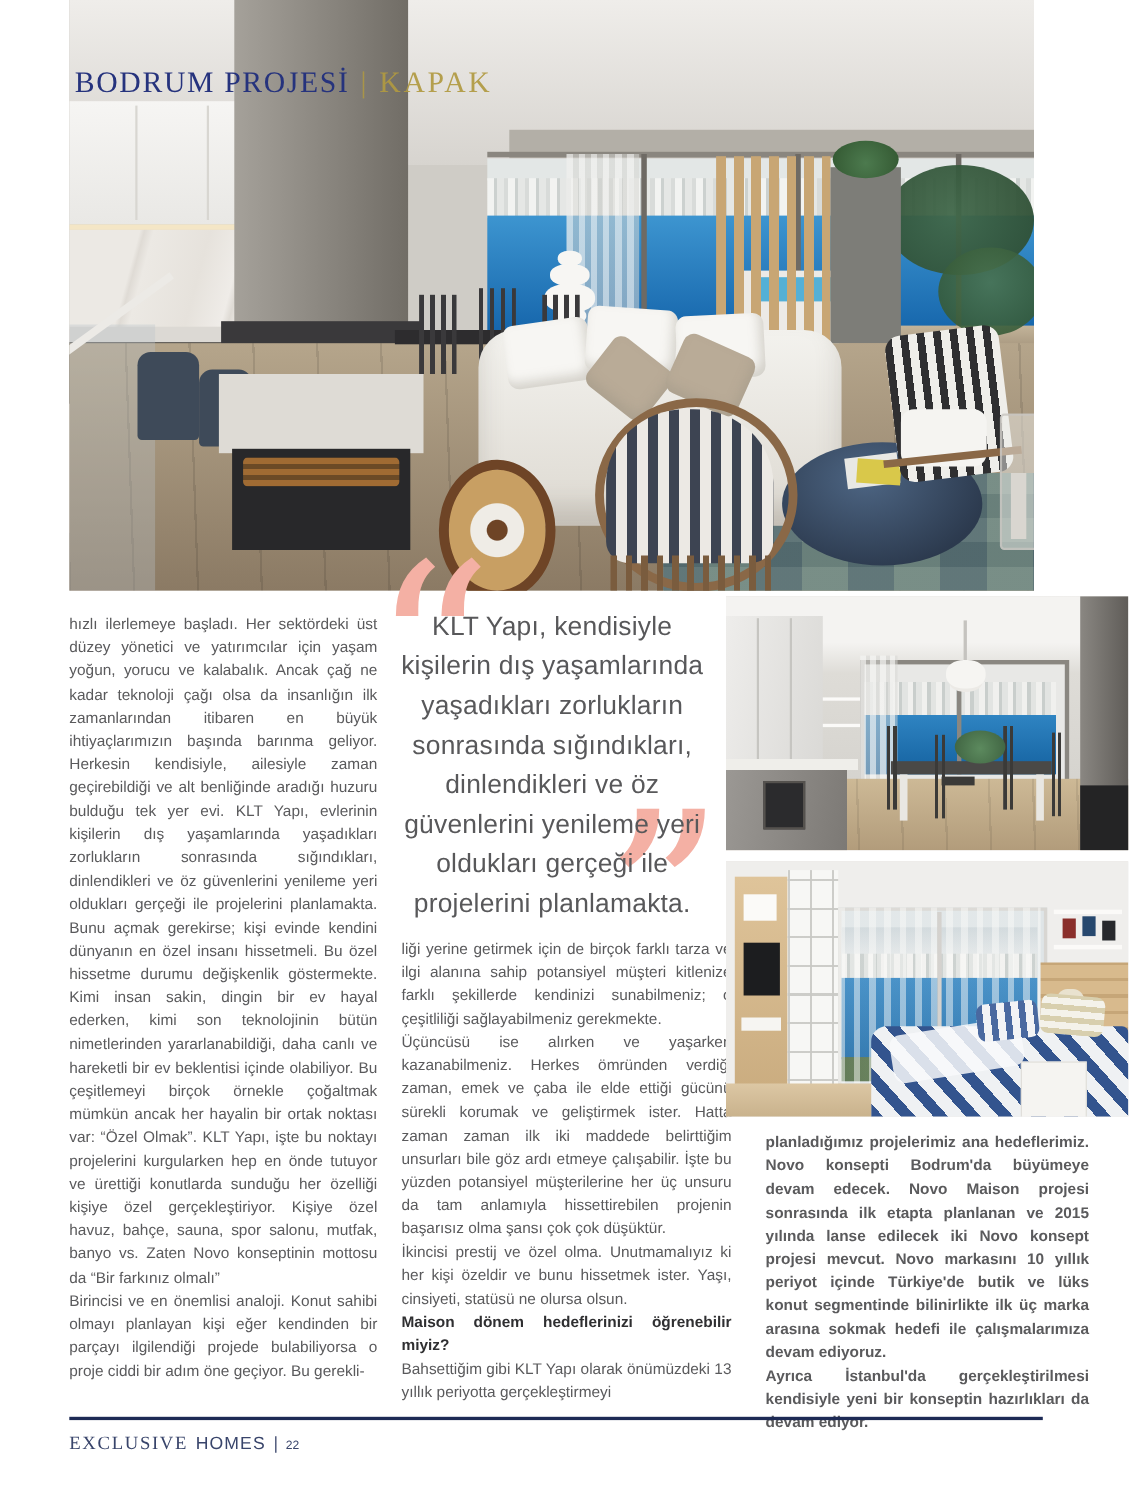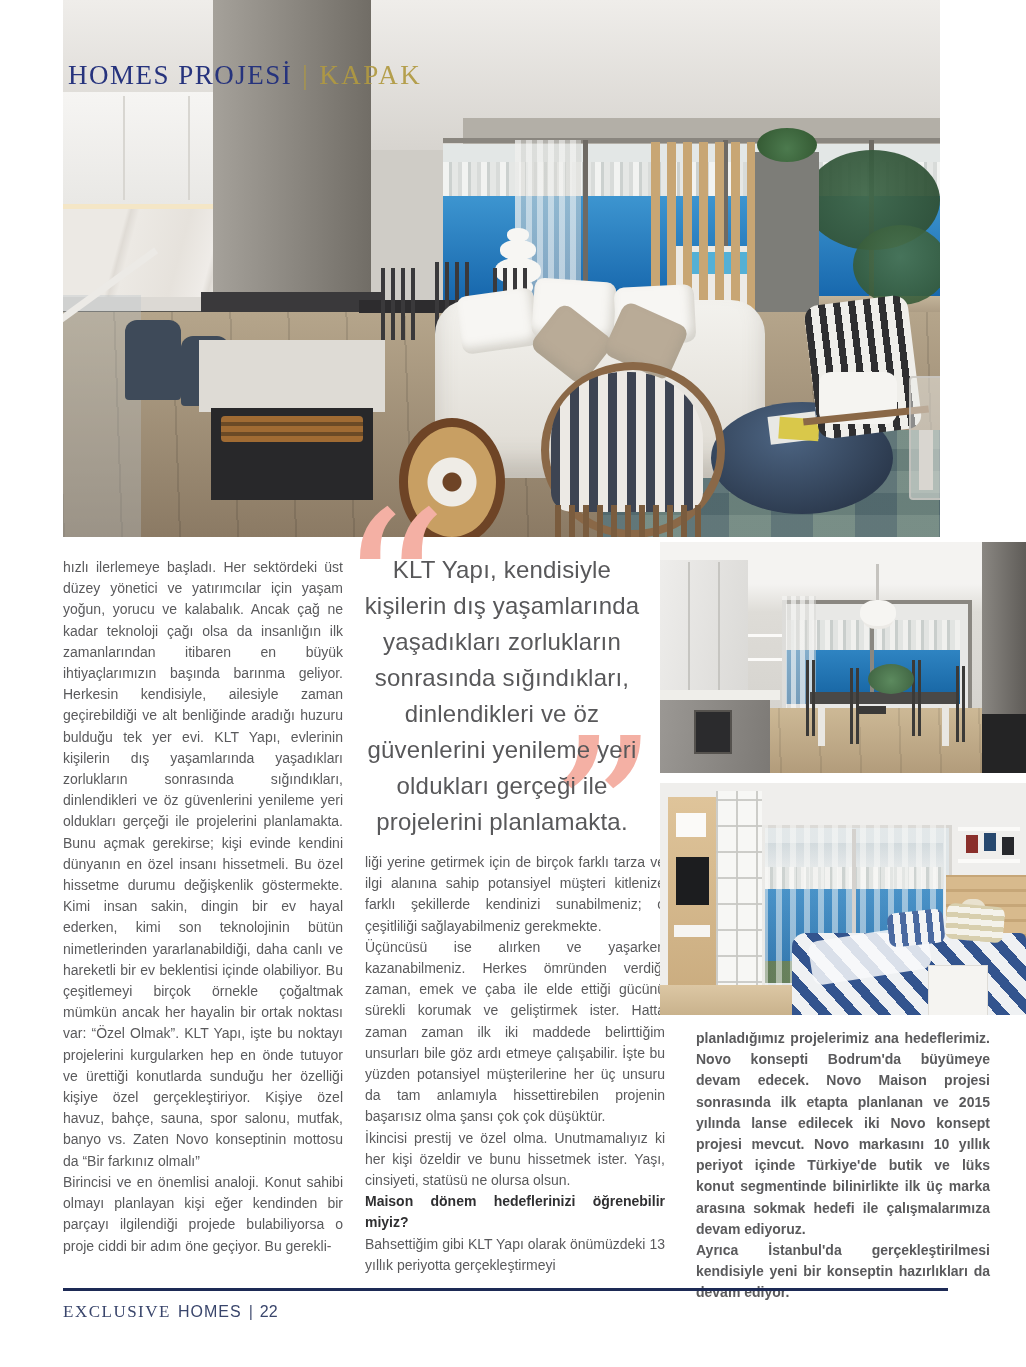--- a/index.html
+++ b/index.html
@@ -177,21 +177,21 @@
            background:repeating-linear-gradient(0deg,#d8cfae 0 5px,#f4f2ea 5px 11px);}
   .b-stand{left:268px;top:182px;width:58px;height:53px;background:#f5f4f1;border:1px solid #dedcd7;}
   .b-floor{left:0;top:202px;width:132px;height:33px;background:linear-gradient(#dcc7a4,#c7b08a);}
 
   
   .footer-rule{left:63px;top:1288px;width:885px;height:3px;background:#1d2a55;}
   .footer{left:63px;top:1302px;display:flex;align-items:baseline;gap:7px;color:#39456b;}
   .footer .brand-serif{font-family:"Liberation Serif",serif;font-size:17px;letter-spacing:1.5px;}
   .footer .brand-sans{font-family:"Liberation Sans",sans-serif;font-size:16px;letter-spacing:1px;}
   .footer .fsep{font-weight:300;color:#4a5577;}
-  .footer .pageno{font-size:16px;}
+  .footer .pageno{font-size:11px;}
 </style>
 </head>
 <body>
 
 <div class="page">
 
   <div class="abs hero" aria-label="">
     <div class="abs ceiling"></div>
     <div class="abs beam"></div>
     <div class="abs skyband"></div>
@@ -251,21 +251,21 @@
     <div class="abs armchair-fab"></div>
     <div class="abs armchair-slats"></div>
     <div class="abs rocker-cush"></div>
     <div class="abs rocker-pillow"></div>
     <div class="abs rocker-arm"></div>
     <div class="abs glass-lamp"></div>
     <div class="abs candle"></div>
   </div>
 
   <div class="abs hero-header">
-    <span class="kicker">HOMES PROJESİ</span>
+    <span class="kicker">BODRUM PROJESİ</span>
     <span class="sep">|</span>
     <span class="loc">KAPAK</span>
   </div>
 
   <div class="abs col-left body-text">
     <p>hızlı ilerlemeye başladı. Her sektördeki üst düzey yönetici ve yatırımcılar için yaşam yoğun, yorucu ve kalabalık. Ancak çağ ne kadar teknoloji çağı olsa da insanlığın ilk zamanlarından itibaren en büyük ihtiyaçlarımızın başında barınma geliyor. Herkesin kendisiyle, ailesiyle zaman geçirebildiği ve alt benliğinde aradığı huzuru bulduğu tek yer evi. KLT Yapı, evlerinin kişilerin dış yaşamlarında yaşadıkları zorlukların sonrasında sığındıkları, dinlendikleri ve öz güvenlerini yenileme yeri oldukları gerçeği ile projelerini planlamakta. Bunu açmak gerekirse; kişi evinde kendini dünyanın en özel insanı hissetmeli. Bu özel hissetme durumu değişkenlik göstermekte. Kimi insan sakin, dingin bir ev hayal ederken, kimi son teknolojinin bütün nimetlerinden yararlanabildiği, daha canlı ve hareketli bir ev beklentisi içinde olabiliyor. Bu çeşitlemeyi birçok örnekle çoğaltmak mümkün ancak her hayalin bir ortak noktası var: “Özel Olmak”. KLT Yapı, işte bu noktayı projelerini kurgularken hep en önde tutuyor ve ürettiği konutlarda sunduğu her özelliği kişiye özel gerçekleştiriyor. Kişiye özel havuz, bahçe, sauna, spor salonu, mutfak, banyo vs. Zaten Novo konseptinin mottosu da “Bir farkınız olmalı”</p>
     <p>Birincisi ve en önemlisi analoji. Konut sahibi olmayı planlayan kişi eğer kendinden bir parçayı ilgilendiği projede bulabiliyorsa o proje ciddi bir adım öne geçiyor. Bu gerekli-</p>
   </div>
 
   <div class="abs col-mid-quote">

